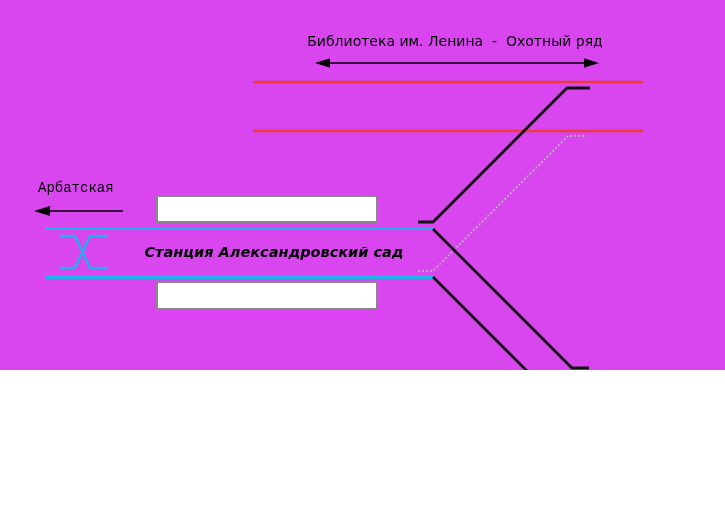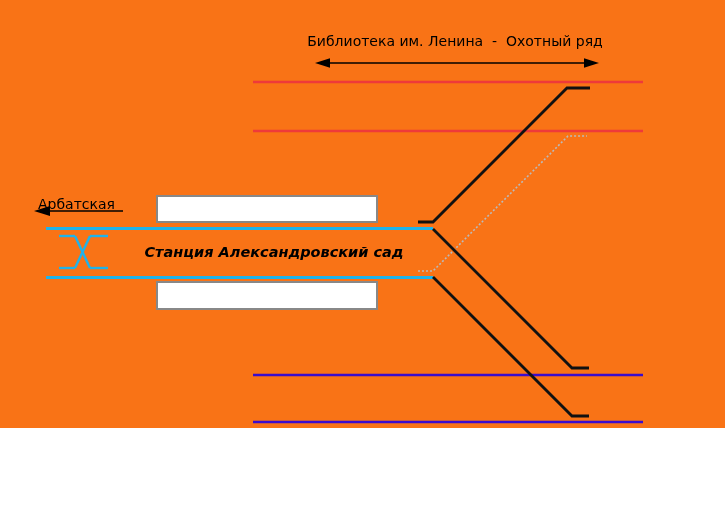--- a/index.html
+++ b/index.html
@@ -1,19 +1,19 @@
 <!DOCTYPE html>
 <html style="--red-line: #ee3a3a; --cyan-line: #1fb3ea; --blue-line: #3a0ccd; --connector-line: #111111; --dotted-line: #bbbbbb; --platform-border: #888888; --arrow: #000000; --text: #000000;"><head>
 <meta charset="utf-8">
 <style>
   html,body{margin:0;padding:0;background:#fff;}
   .canvas{
     position:relative;
-    width:725px;height:428px;
-    background:#f97316;
+    width:725px;height:370px;
+    background:#d946ef;
     font-family:"DejaVu Sans","Liberation Sans",sans-serif;
     color:var(--text,#000);
     overflow:hidden;
   }
   svg{position:absolute;left:0;top:0;}
   .label{
     position:absolute;
     font-size:14px;
     line-height:1.2;
     white-space:pre;
@@ -78,19 +78,19 @@
 
     <g>
       <line class="arrow-line" x1="337" y1="443" x2="578" y2="443"></line>
       <polygon class="arrow-head" points="324,443 339,438.3 339,447.7"></polygon>
       <polygon class="arrow-head" points="591,443 576,438.3 576,447.7"></polygon>
     </g>
   </svg>
 
   <div class="label centered" style="left:455px;top:41px;">Библиотека им. Ленина  -  Охотный ряд</div>
 
-  <div class="label" style="left:38px;top:196px;">Арбатская</div>
+  <div class="label" style="left:38px;top:180px;font-family:Liberation Mono, monospace;">Арбатская</div>
 
 
   <div class="label centered bold" style="left:274px;top:253px;font-style:italic;">Станция Александровский сад</div>
 
 
 </div>
 
 </body></html>

